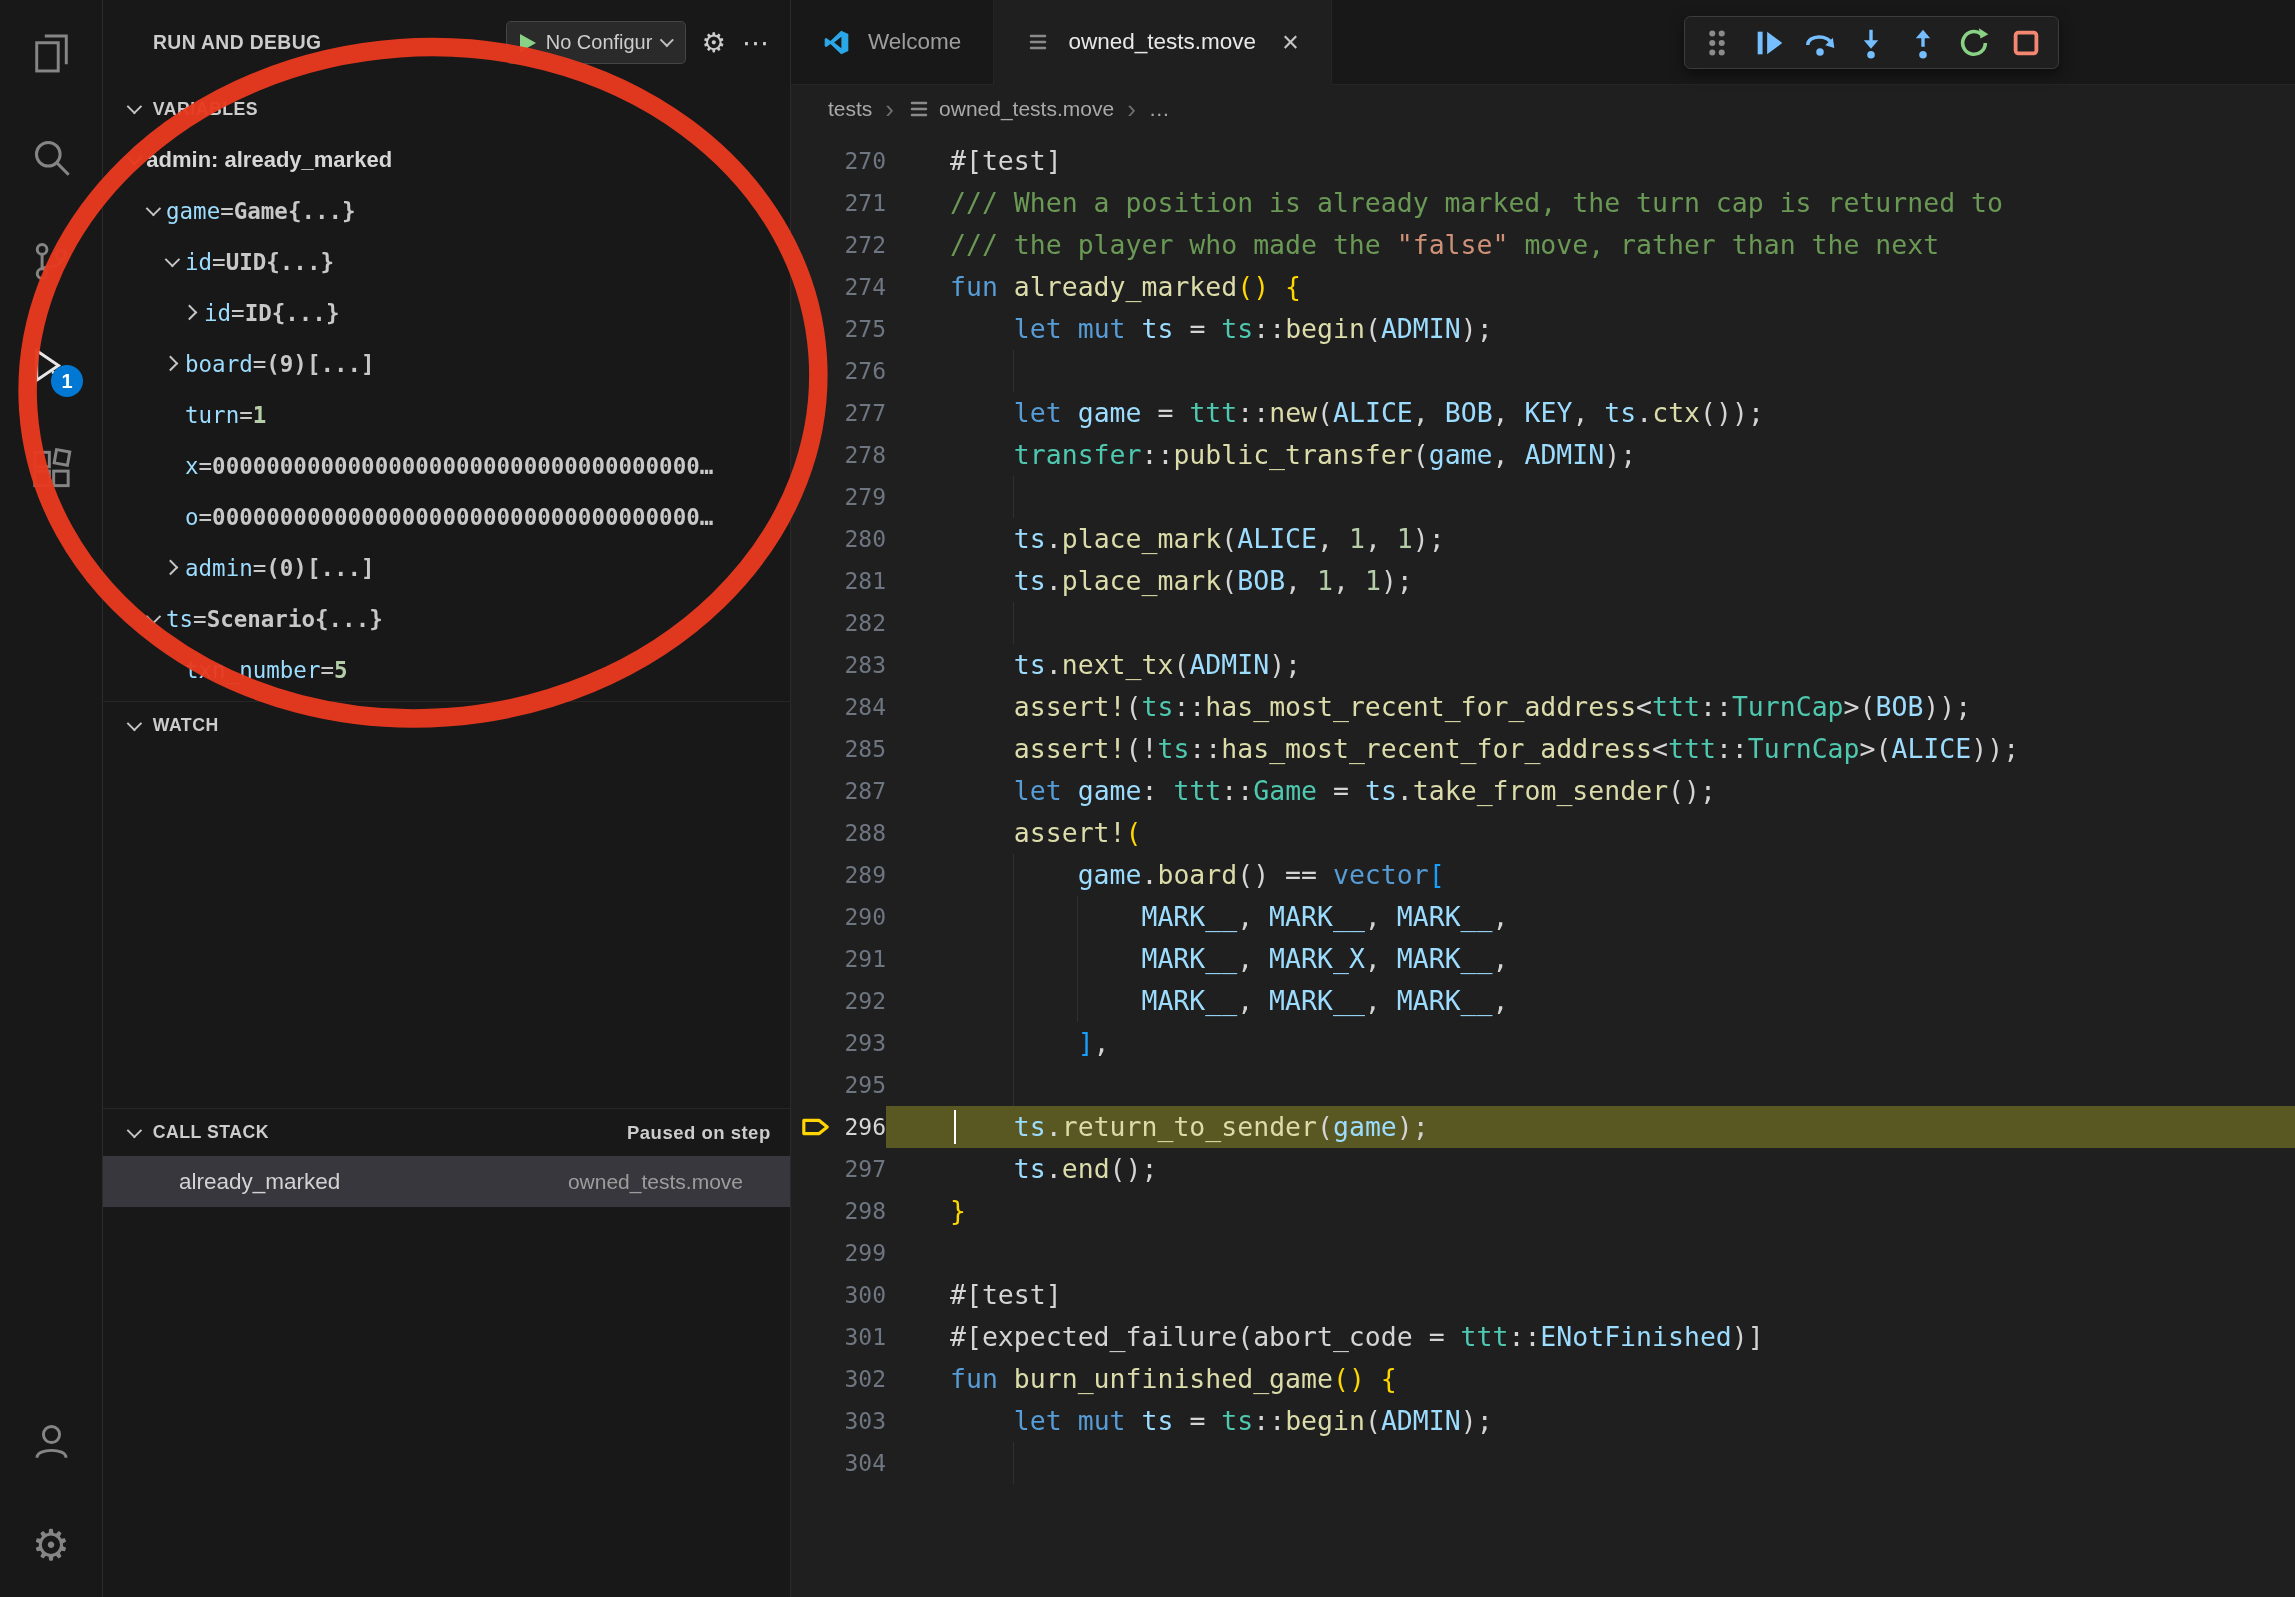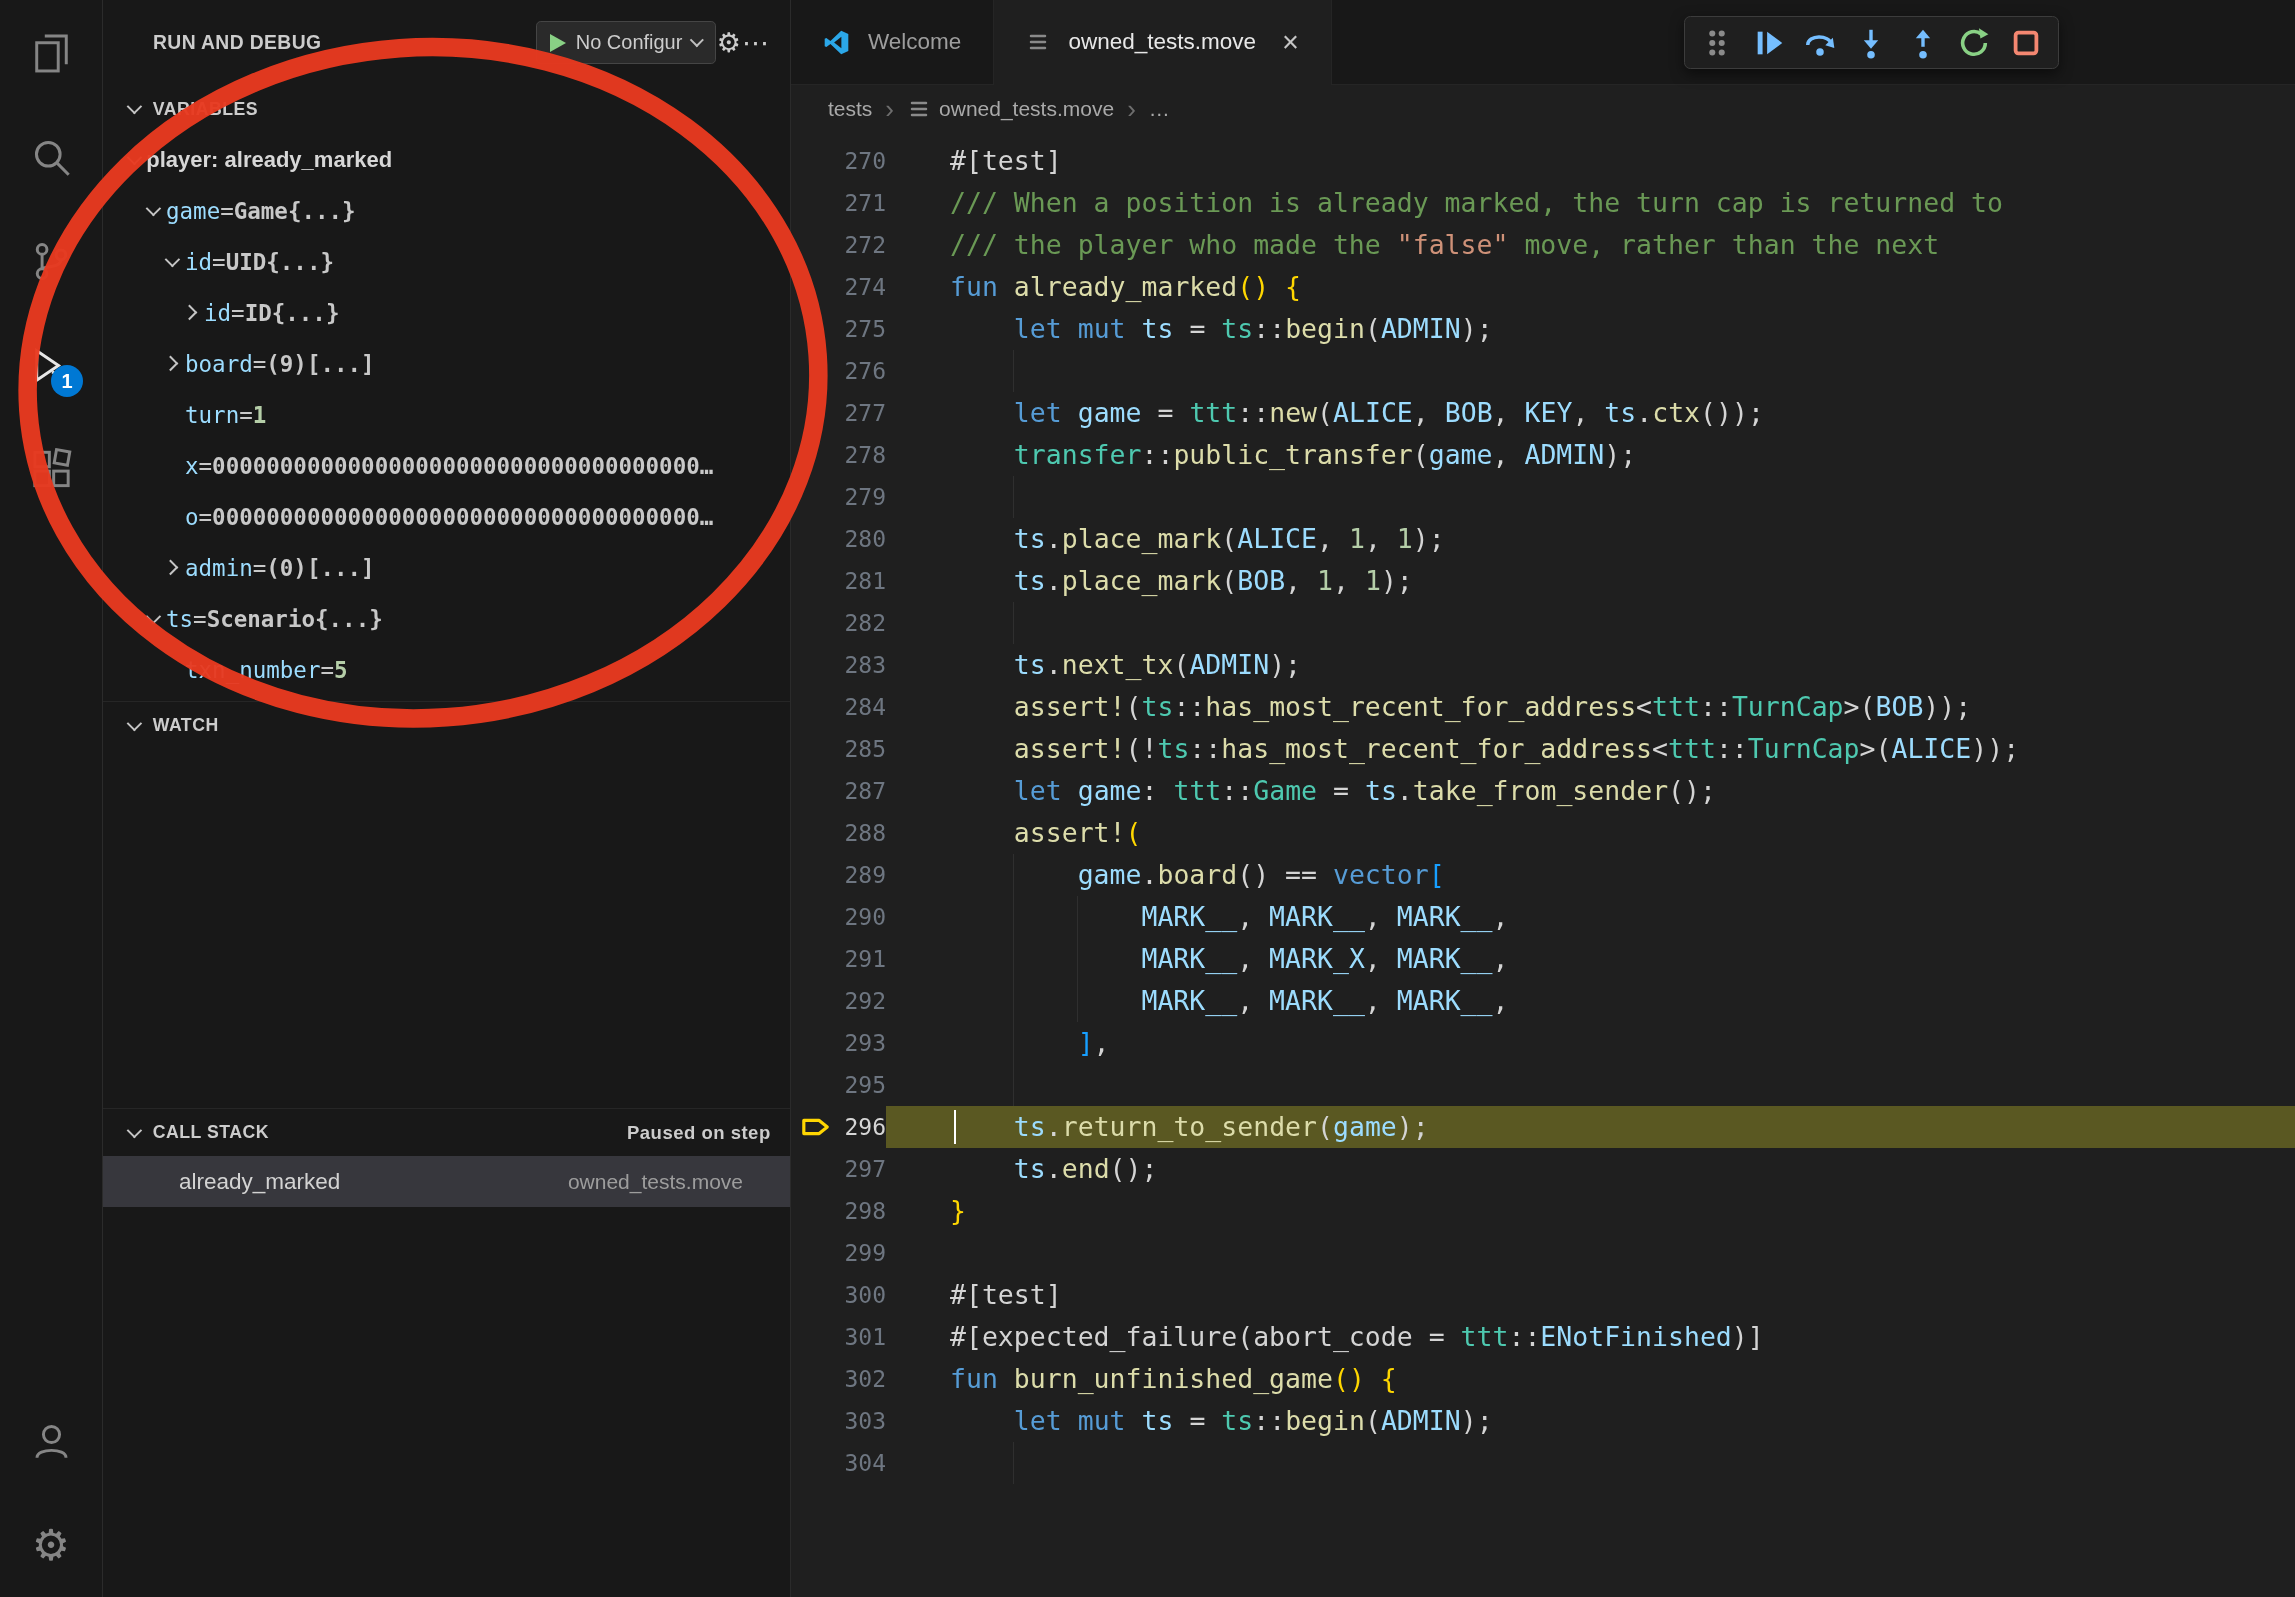--- a/index.html
+++ b/index.html
@@ -17,21 +17,21 @@
   .ab-top{flex:1; display:flex; flex-direction:column; align-items:center; padding-top:13px; gap:24px;}
   .ab-bottom{display:flex; flex-direction:column; align-items:center; padding-bottom:11.3px; gap:24px;}
   .ab-item{width:80px; height:80px; display:flex; align-items:center; justify-content:center; position:relative; color:var(--icon); cursor:pointer;}
   .ab-item.active{color:var(--icon-active);}
   .ab-item svg{width:43px; height:43px; stroke:currentColor; fill:none; stroke-width:1.1;}
   .ab-gear{font-size:43px; line-height:1; color:var(--icon); font-family:"DejaVu Sans", sans-serif;}
   .badge{position:absolute; right:8px; bottom:8px; min-width:32px; height:32px; border-radius:16px; background:var(--badge); color:#fff; font-size:20px; font-weight:bold; display:flex; align-items:center; justify-content:center;}
 
   
   .sidebar{width:688px; background:#181818; border-right:0.8px solid #2b2b2b; display:flex; flex-direction:column; flex:none; color:#cccccc; overflow:hidden;}
-  .side-title{height:85px; display:flex; align-items:center; padding:0 21px 0 50px; gap:1px; flex:none;}
+  .side-title{height:85px; display:flex; align-items:center; padding:0 21px 0 50px; gap:16px; flex:none;}
   .st-label{font-size:19.3px; font-weight:600; letter-spacing:0.4px; color:#cccccc; white-space:nowrap;}
   .cfg{margin-left:auto; height:43px; display:flex; align-items:center; gap:9.7px; padding:0 13px; background:#2a2a2a; border:0.8px solid #454545; border-radius:4.8px; cursor:pointer;}
   .play-tri{width:0;height:0;border-left:16px solid #89D185;border-top:9.7px solid transparent;border-bottom:9.7px solid transparent;}
   .cfg-label{font-size:20px; color:#cccccc; white-space:nowrap;}
   .chev-dn{width:9.7px;height:9.7px;border-right:2.4px solid #bfbfbf;border-bottom:2.4px solid #bfbfbf;transform:rotate(45deg);margin-top:-4.8px;}
   .st-ico{font-size:27px; color:#cccccc; font-family:"DejaVu Sans", sans-serif; cursor:pointer;}
 
   .sect-h{height:48px; flex:none; display:flex; align-items:center; gap:6.4px; padding:0 19.3px; font-size:17.7px; font-weight:bold; letter-spacing:0.5px; color:#cccccc; border-top:0.8px solid #262626; cursor:pointer;}
   .sect-h .lab{white-space:nowrap;}
   .cs-status{margin-left:auto; font-weight:600; font-size:18.5px; color:#cccccc;}
@@ -152,21 +152,21 @@
       <span class="st-ico">⋯</span>
     </div>
 
     <div class="sect-h" style="border-top:none;">
       <span class="tw open"></span>
       <span class="lab">VARIABLES</span>
     </div>
     <div class="vars" id="variables-body">
         <div class="vrow scope" style="padding-left: 19.3px;">
           <span class="tw open"></span>
-          <span class="vscope">player: already_marked</span>
+          <span class="vscope">admin: already_marked</span>
         </div>
         <div class="vrow" style="padding-left: 39px;">
           <span class="tw open"></span>
           <span class="vname" style="color: rgb(156, 220, 254);">game</span>
           <span class="vsep"> = </span>
           <span class="vval" style="color: rgb(200, 200, 200);">Game{...}</span>
         </div>
         <div class="vrow" style="padding-left: 58px;">
           <span class="tw open"></span>
           <span class="vname" style="color: rgb(156, 220, 254);">id</span>

